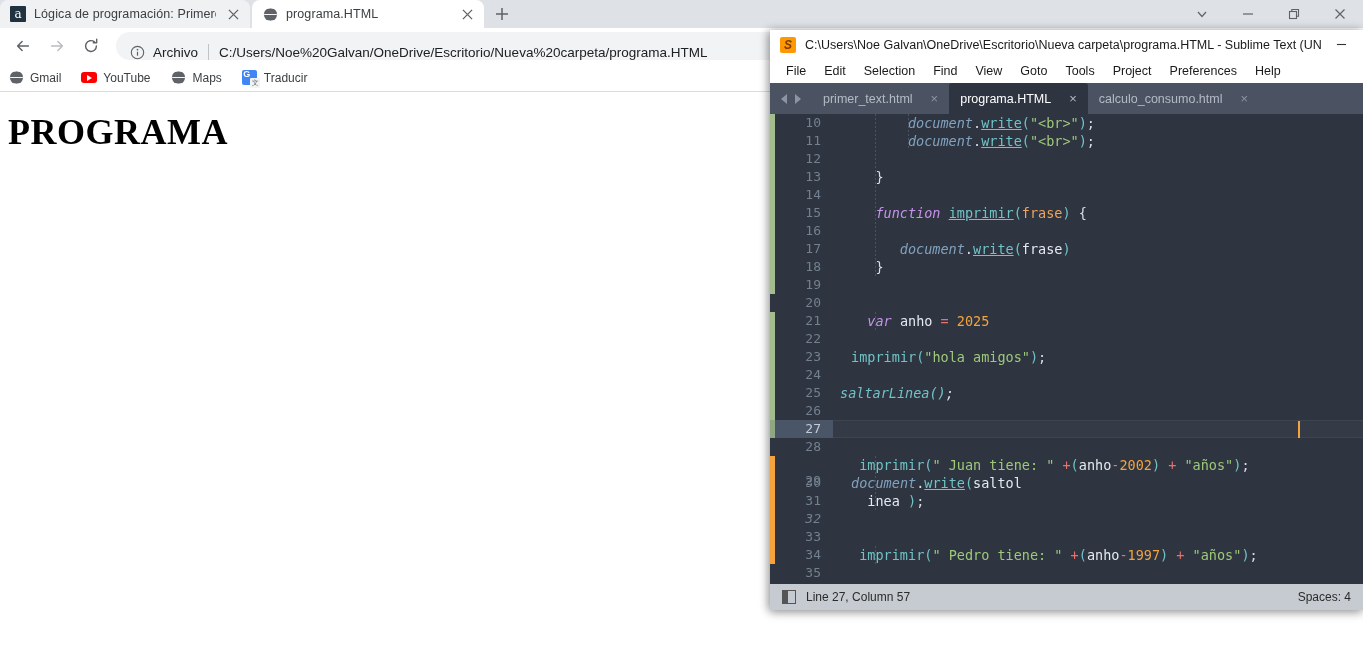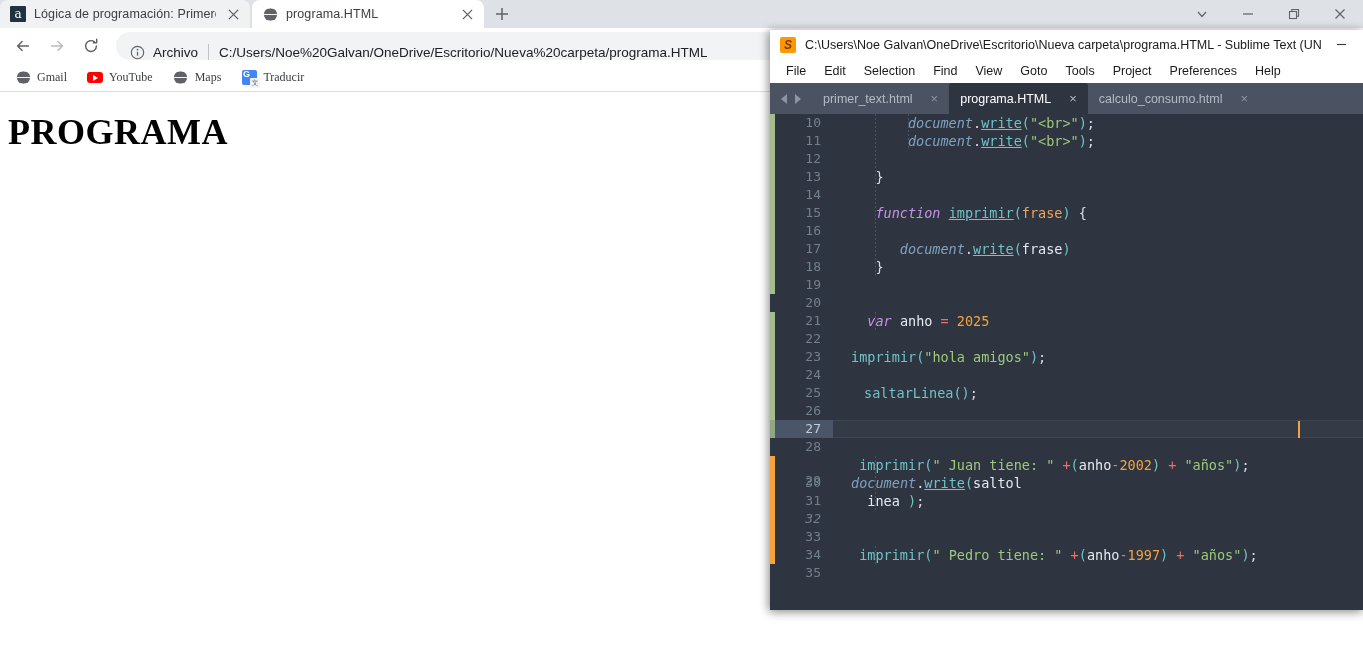--- a/index.html
+++ b/index.html
@@ -64,23 +64,22 @@
     display: flex; align-items: flex-end; padding: 0 14px; margin-left: 6px; margin-right: 8px;
     font-size: 13.5px; color: #202124; gap: 8px;
   }
   .omni-info { width: 15px; height: 15px; color:#5f6368; flex:0 0 15px;}
   .omni-scheme { color:#202124; font-size:13.5px; }
   .omni-sep { width:1px; height:16px; background:#c0c3c6; margin:0 2px;}
   .omni-url { color:#202124; font-size:13.5px; white-space:nowrap; overflow:hidden;}
 
   .br-bookmarks {
     position: absolute; top: 64px; left: 0; width: 1258px; height: 28px;
-    background: #ffffff; display: flex; align-items: center; padding-left: 7px; gap: 4px;
+    background: #ffffff; display: flex; align-items: center; padding-left: 0; gap: 4px;
     border-bottom: 1px solid #dadce0;
-    font-family: Liberation Serif, serif;
   }
   .bm {
     display:flex; align-items:center; gap:6px; padding: 3px 8px; border-radius: 4px;
     font-size: 12px; color: #3c4043; white-space: nowrap;
   }
   .bm-ico { width:16px; height:16px; flex:0 0 16px; display:flex;align-items:center;justify-content:center;}
   .bm-ico svg { width:15px; height:15px; }
   .yt-ico { width: 16px; height: 11px; background:#ff0000; border-radius:3px; display:flex;align-items:center;justify-content:center;}
   .yt-ico:after{content:""; border-left:5px solid #fff; border-top:3px solid transparent; border-bottom:3px solid transparent; margin-left:1px;}
   .tr-ico { width:15px;height:15px; background:#4285f4; border-radius:2px; position:relative; }
@@ -413,34 +412,40 @@
           <div class="cline" style="top: 90px; left: 42.48px;"><span class="c-kw">function</span><span class="c-plain"> </span><span class="c-prop">imprimir</span><span class="c-paren">(</span><span class="c-param">frase</span><span class="c-paren">)</span><span class="c-punc"> {</span></div>
           <div class="cline" style="top: 108px; left: 10px;"></div>
           <div class="cline" style="top: 126px; left: 66.84px;"><span class="c-obj">document</span><span class="c-punc">.</span><span class="c-prop">write</span><span class="c-paren">(</span><span class="c-plain">frase</span><span class="c-paren">)</span></div>
           <div class="cline" style="top: 144px; left: 42.48px;"><span class="c-punc">}</span></div>
           <div class="cline" style="top: 162px; left: 10px;"></div>
           <div class="cline" style="top: 180px; left: 10px;"></div>
           <div class="cline" style="top: 198px; left: 34.36px;"><span class="c-kw">var</span><span class="c-plain"> anho </span><span class="c-op">=</span><span class="c-plain"> </span><span class="c-num">2025</span></div>
           <div class="cline" style="top: 216px; left: 10px;"></div>
           <div class="cline" style="top: 234px; left: 18.12px;"><span class="c-call">imprimir</span><span class="c-paren">(</span><span class="c-str">"hola amigos"</span><span class="c-paren">)</span><span class="c-punc">;</span></div>
           <div class="cline" style="top: 252px; left: 10px;"></div>
-          <div class="cline" style="top: 270px; left: 31px;"><span class="c-call">saltarLinea</span><span class="c-paren">()</span><span class="c-punc">;</span></div>
+          <div class="cline" style="top: 270px; left: 7px; font-style: italic;"><span class="c-call">saltarLinea</span><span class="c-paren">()</span><span class="c-punc">;</span></div>
           <div class="cline" style="top: 288px; left: 10px;"></div>
           <div class="line-hl" style="top: 306px;"></div>
           <div class="caret" style="top: 307px; left: 464.72px; background: rgb(245, 163, 60);"></div>
           <div class="cline" style="top: 324px; left: 10px;"></div>
           <div class="cline" style="top: 342px; left: 26.24px;"><span class="c-call">imprimir</span><span class="c-paren">(</span><span class="c-str">" Juan tiene: "</span><span class="c-plain"> </span><span class="c-op">+</span><span class="c-paren">(</span><span class="c-plain">anho</span><span class="c-op">-</span><span class="c-num">2002</span><span class="c-paren">)</span><span class="c-plain"> </span><span class="c-op">+</span><span class="c-plain"> </span><span class="c-str">"años"</span><span class="c-paren">)</span><span class="c-punc">;</span></div>
           <div class="cline" style="top: 360px; left: 18.12px;"><span class="c-obj">document</span><span class="c-punc">.</span><span class="c-prop">write</span><span class="c-paren">(</span><span class="c-plain">saltol</span></div>
           <div class="cline" style="top: 378px; left: 34.36px;"><span class="c-plain">inea </span><span class="c-paren">)</span><span class="c-punc">;</span></div>
           <div class="cline" style="top: 396px; left: 10px;"></div>
           <div class="cline" style="top: 414px; left: 10px;"></div>
           <div class="cline" style="top: 432px; left: 26.24px;"><span class="c-call">imprimir</span><span class="c-paren">(</span><span class="c-str">" Pedro tiene: "</span><span class="c-plain"> </span><span class="c-op">+</span><span class="c-paren">(</span><span class="c-plain">anho</span><span class="c-op">-</span><span class="c-num">1997</span><span class="c-paren">)</span><span class="c-plain"> </span><span class="c-op">+</span><span class="c-plain"> </span><span class="c-str">"años"</span><span class="c-paren">)</span><span class="c-punc">;</span></div>
           <div class="cline" style="top: 450px; left: 10px;"></div>
           <div class="indent-guide" style="left: 42.48px; top: 0px; height: 162px;"></div>
           <div class="indent-guide" style="left: 74.96px; top: 0px; height: 36px;"></div>
           <div class="indent-guide" style="left: 42.48px; top: 198px; height: 18px;"></div>
           <div class="indent-guide" style="left: 42.48px; top: 342px; height: 54px;"></div>
           <div class="indent-guide" style="left: 42.48px; top: 432px; height: 18px;"></div>
         </div>
     </div>
 
+    <div class="st-statusbar">
+      <span class="sb-icon"></span>
+      <span>Line 27, Column 57</span>
+      <span class="sb-spacer"></span>
+      <span>Spaces: 4</span>
+    </div>
   </div>
 </div>
 
 </body></html>

